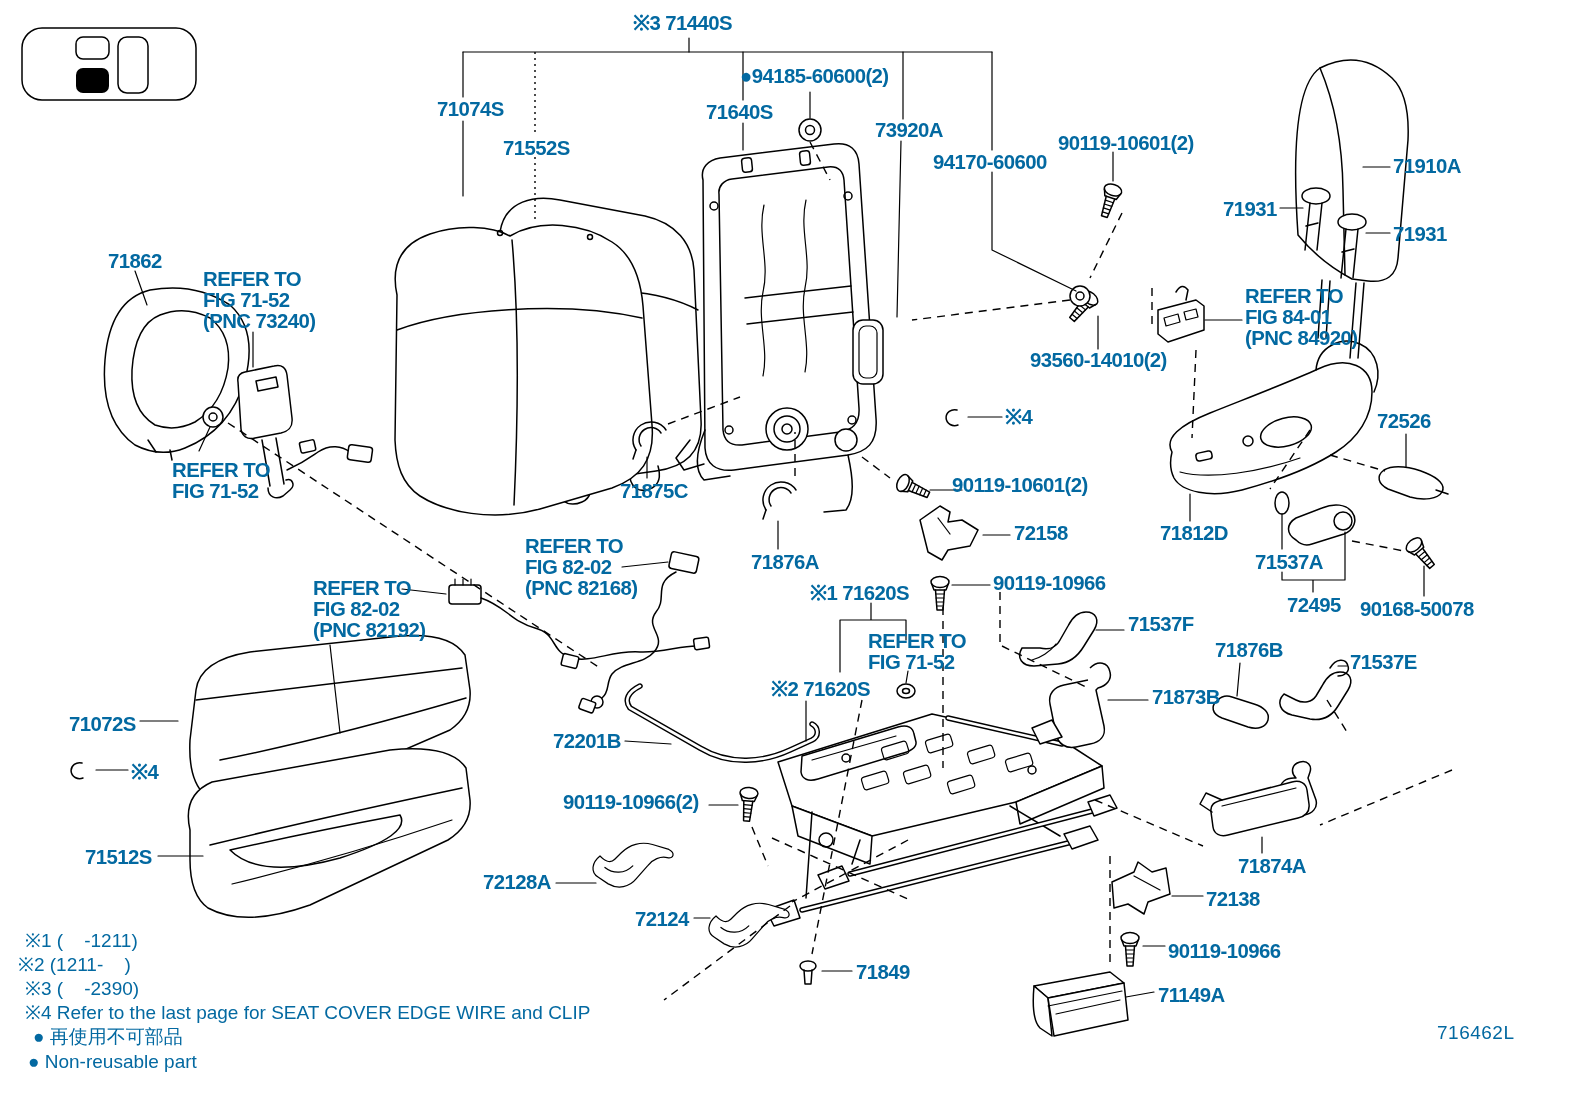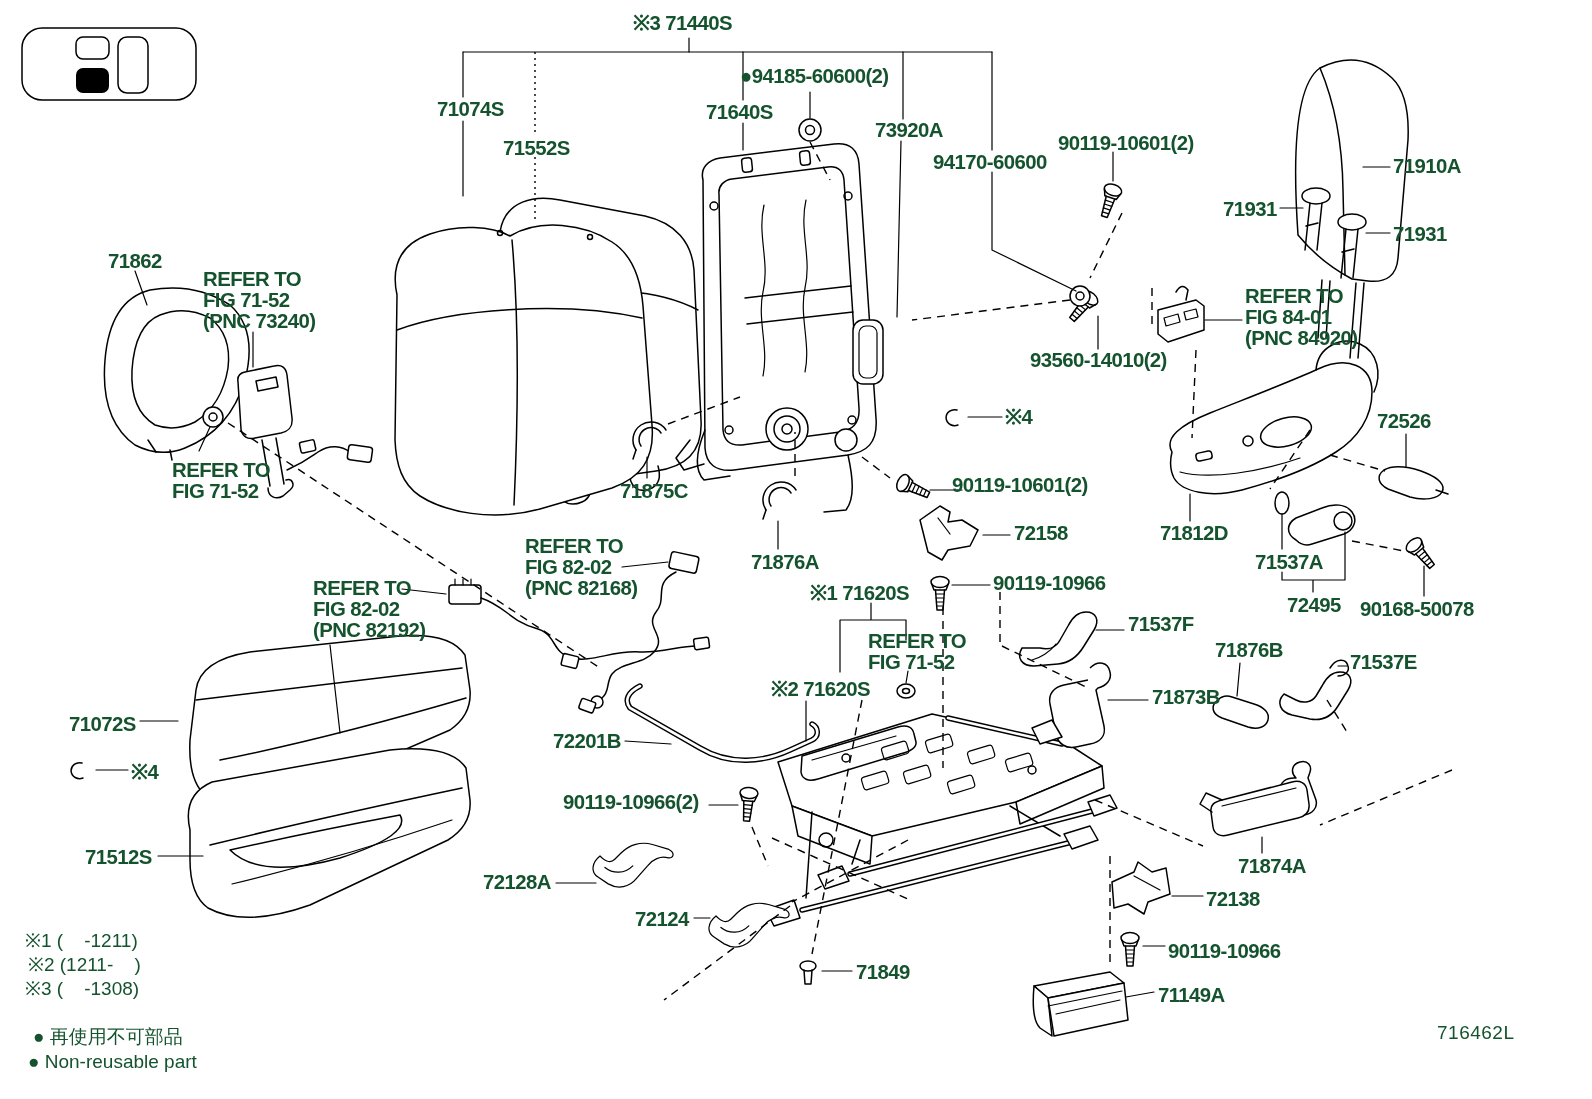--- a/index.html
+++ b/index.html
@@ -1,17 +1,17 @@
 <!DOCTYPE html>
 <html><head>
 <meta charset="utf-8">
 <style>
   html,body{margin:0;padding:0;background:#fff}
   #app{position:relative;width:1592px;height:1099px;background:#ffffff;overflow:hidden;
-       font-family:"Liberation Sans",sans-serif;color:#14532d}
+       font-family:"Liberation Sans",sans-serif;color:#0369a1}
   #art{position:absolute;left:0;top:0}
   #art *{vector-effect:none}
   .ln{stroke:#000;fill:none;stroke-width:1.5;stroke-linecap:round;stroke-linejoin:round}
   .fw{stroke:#000;fill:#fff;stroke-width:1.5;stroke-linejoin:round}
   .blk{fill:#000;stroke:none}
   .thin{stroke-width:1.2}
   .tube{stroke:#000;fill:none;stroke-width:5.5;stroke-linecap:round}
   .tubein{stroke:#fff;fill:none;stroke-width:2.6;stroke-linecap:round}
   .dash{stroke:#000;fill:none;stroke-width:1.4;stroke-dasharray:8 6}
   .dot{stroke:#000;fill:none;stroke-width:1.4;stroke-dasharray:2 4}
@@ -400,19 +400,20 @@
 <div class="lbl" style="left:85px;top:846px">71512S</div>
 <div class="lbl" style="left:483px;top:871px">72128A</div>
 <div class="lbl" style="left:635px;top:908px">72124</div>
 <div class="lbl" style="left:856px;top:961px">71849</div>
 <div class="lbl" style="left:1238px;top:855px">71874A</div>
 <div class="lbl" style="left:1206px;top:888px">72138</div>
 <div class="lbl" style="left:1168px;top:940px">90119-10966</div>
 <div class="lbl" style="left:1158px;top:984px">71149A</div>
 
 <div class="note" style="left:25px;top:931px">※1 (    -1211)</div>
-<div class="note" style="left:28px;top:955px">※2 (1211-    )</div>
-<div class="note" style="left:25px;top:979px">※3 (    -1308)</div>
+<div class="note" style="left:18px;top:955px">※2 (1211-    )</div>
+<div class="note" style="left:25px;top:979px">※3 (    -2390)</div>
+<div class="note" style="left:25px;top:1003px">※4 Refer to the last page for SEAT COVER EDGE WIRE and CLIP</div>
 <div class="note" style="left:33px;top:1027px">● 再使用不可部品</div>
 <div class="note" style="left:28px;top:1052px">● Non-reusable part</div>
 <div class="fig" style="left:1437px;top:1022px">716462L</div>
 
 </div>
 
 </body></html>

